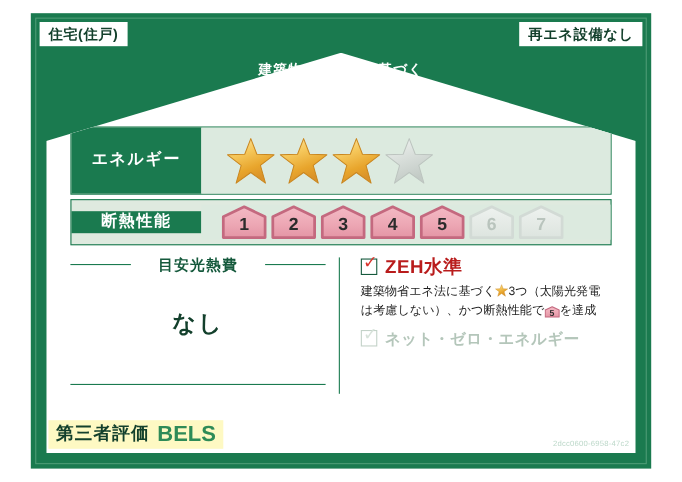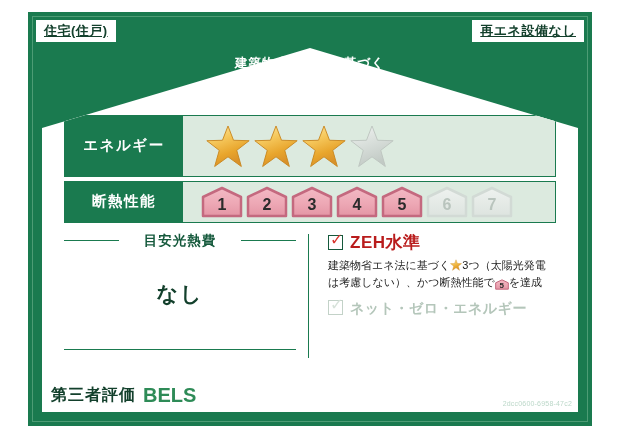--- a/index.html
+++ b/index.html
@@ -37,21 +37,20 @@
     position: absolute;
     background: #ffffff;
     color: #13402c;
     font-size: 13px;
     font-weight: bold;
     letter-spacing: 0.5px;
     padding: 4px 8px 5px 8px;
     box-sizing: border-box;
     white-space: nowrap;
     line-height: 1;
-    text-decoration: underline;
   }
   #tag-building-type { left: 8px;  top: 8px;  }
   #tag-renewable     { right: 8px; top: 8px;  }
 
   
   #heading-area {
     position: absolute;
     left: 0; top: 30px;
     width: 100%;
     height: 68px;
@@ -90,21 +89,21 @@
     position: absolute;
     left: 22px;
     width: 492px;
     display: flex;
     align-items: stretch;
     border: 1px solid #1a7a4f;
     box-sizing: border-box;
     background: #dfeadf;
   }
   #row-energy { top: 67px;  height: 62px; }
-  #row-insul  { top: 133px; height: 42px; }
+  #row-insul  { top: 133px; height: 42px; align-items: center; }
 
   .perf-label {
     background: #1a7a4f;
     color: #ffffff;
     font-weight: bold;
     font-size: 14.5px;
     letter-spacing: 1.5px;
     width: 118px;
     flex: 0 0 118px;
     display: flex;
@@ -289,21 +288,21 @@
   #footer {
     position: absolute;
     left: 14px;
     bottom: 14px;
     width: 536px;
     height: 34px;
     display: flex;
     align-items: center;
   }
   #bels-badge {
-    background: #ffffff;
+    background: #fef9c3;
     height: 26px;
     display: flex;
     align-items: center;
     padding: 0 7px;
     box-sizing: border-box;
     margin-left: 2px;
   }
   #bels-jp {
     color: #13402c;
     font-size: 16px;

